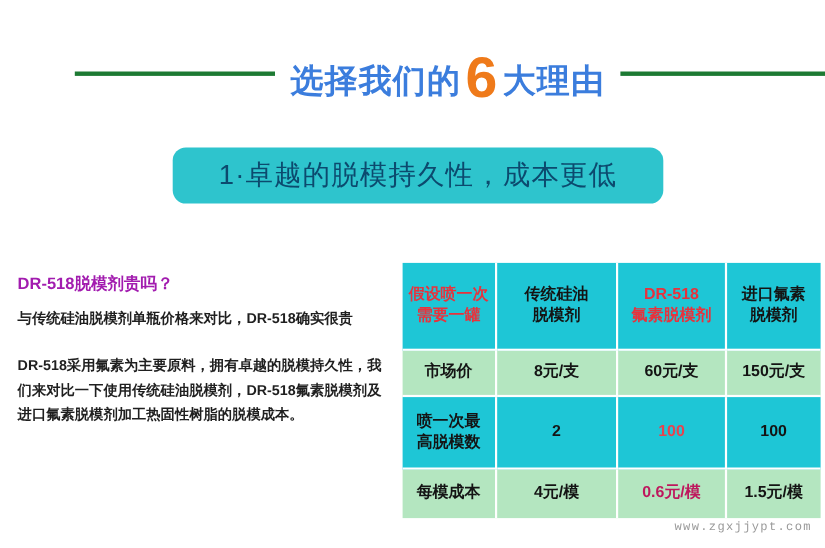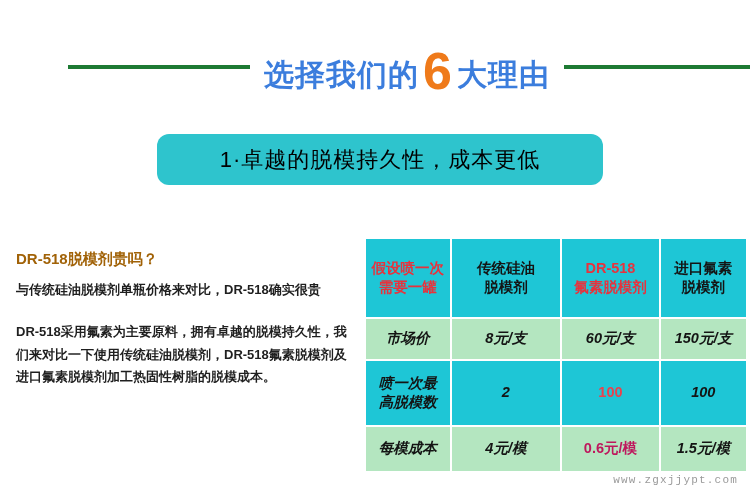--- a/index.html
+++ b/index.html
@@ -62,37 +62,37 @@
     top: 134px;
     width: 446px;
     height: 51px;
     background: #2ec4cd;
     border-radius: 12px;
     display: flex;
     align-items: center;
     justify-content: center;
   }
   .banner-text {
-    color: #000000;
-    font-size: 22px;
+    color: #0c4a6e;
+    font-size: 25px;
     font-weight: 400;
     letter-spacing: 1px;
     white-space: nowrap;
     line-height: 1;
   }
 
   
   .copy {
     position: absolute;
     left: 16px;
     top: 250px;
     width: 340px;
   }
   .copy-head {
-    color: #a16207;
+    color: #a21caf;
     font-size: 15px;
     font-weight: 700;
     line-height: 1.2;
     margin: 0;
   }
   .copy-head.second { margin-top: 22px; }
   .copy-body {
     color: #1f1f1f;
     font-size: 13px;
     font-weight: 700;
@@ -127,21 +127,21 @@
   .row-head td { height: 78px; font-size: 14.5px; font-weight: 700; }
   .row-price td { height: 40px; font-size: 14.5px; font-weight: 700; }
   .row-mold td  { height: 64px; font-size: 14.5px; font-weight: 700; }
   .row-cost td  { height: 44px; font-size: 14.5px; font-weight: 700; }
 
   .c1 { width: 90px; }
   .c2 { width: 117px; }
   .c3 { width: 103px; }
   .c4 { width: 91px; }
 
-  .t-black { color: #141414; font-style: italic; }
+  .t-black { color: #141414; }
   .t-red   { color: #be185d; }
   .t-red-soft { color: #e8434e; }
 
   .row-head .c1, .row-head .c3 { color: #e8323c; }
   .row-head .c2, .row-head .c4 { color: #141414; }
 
   
   .num { font-weight: 400; }
 
   

